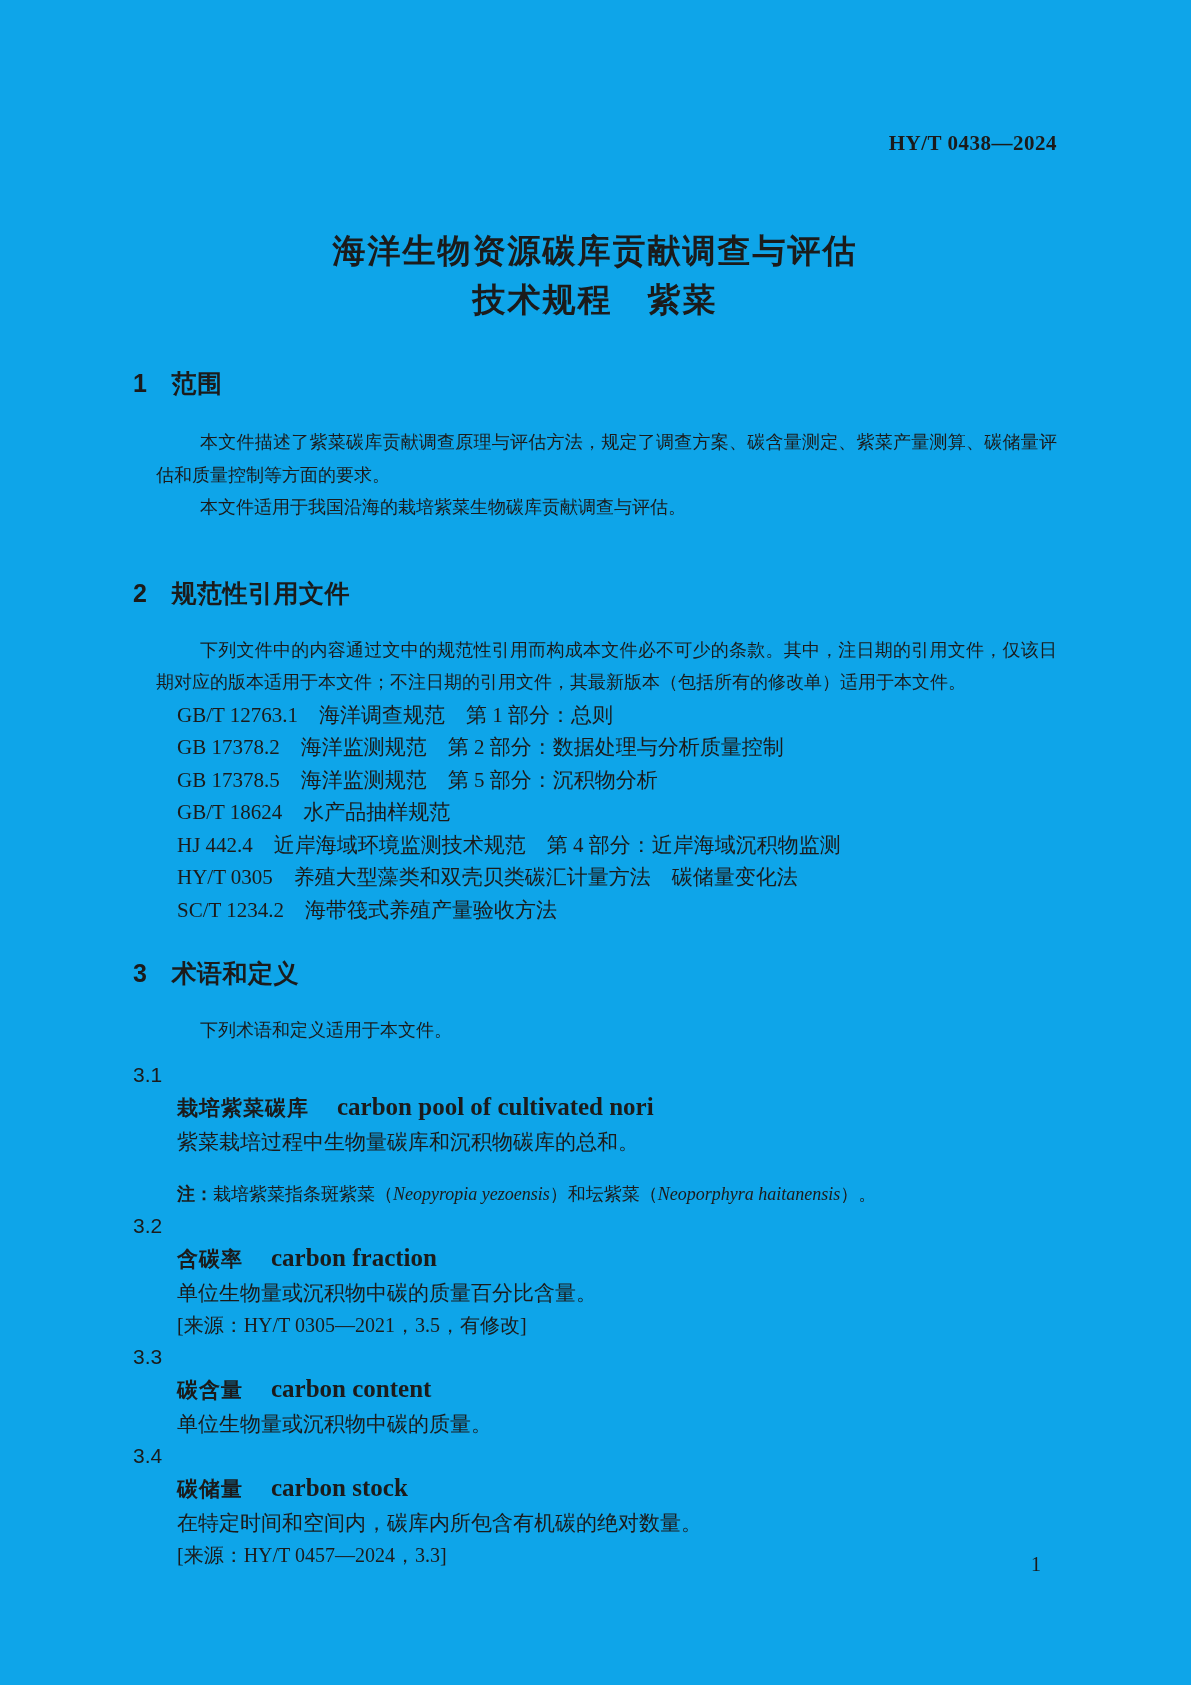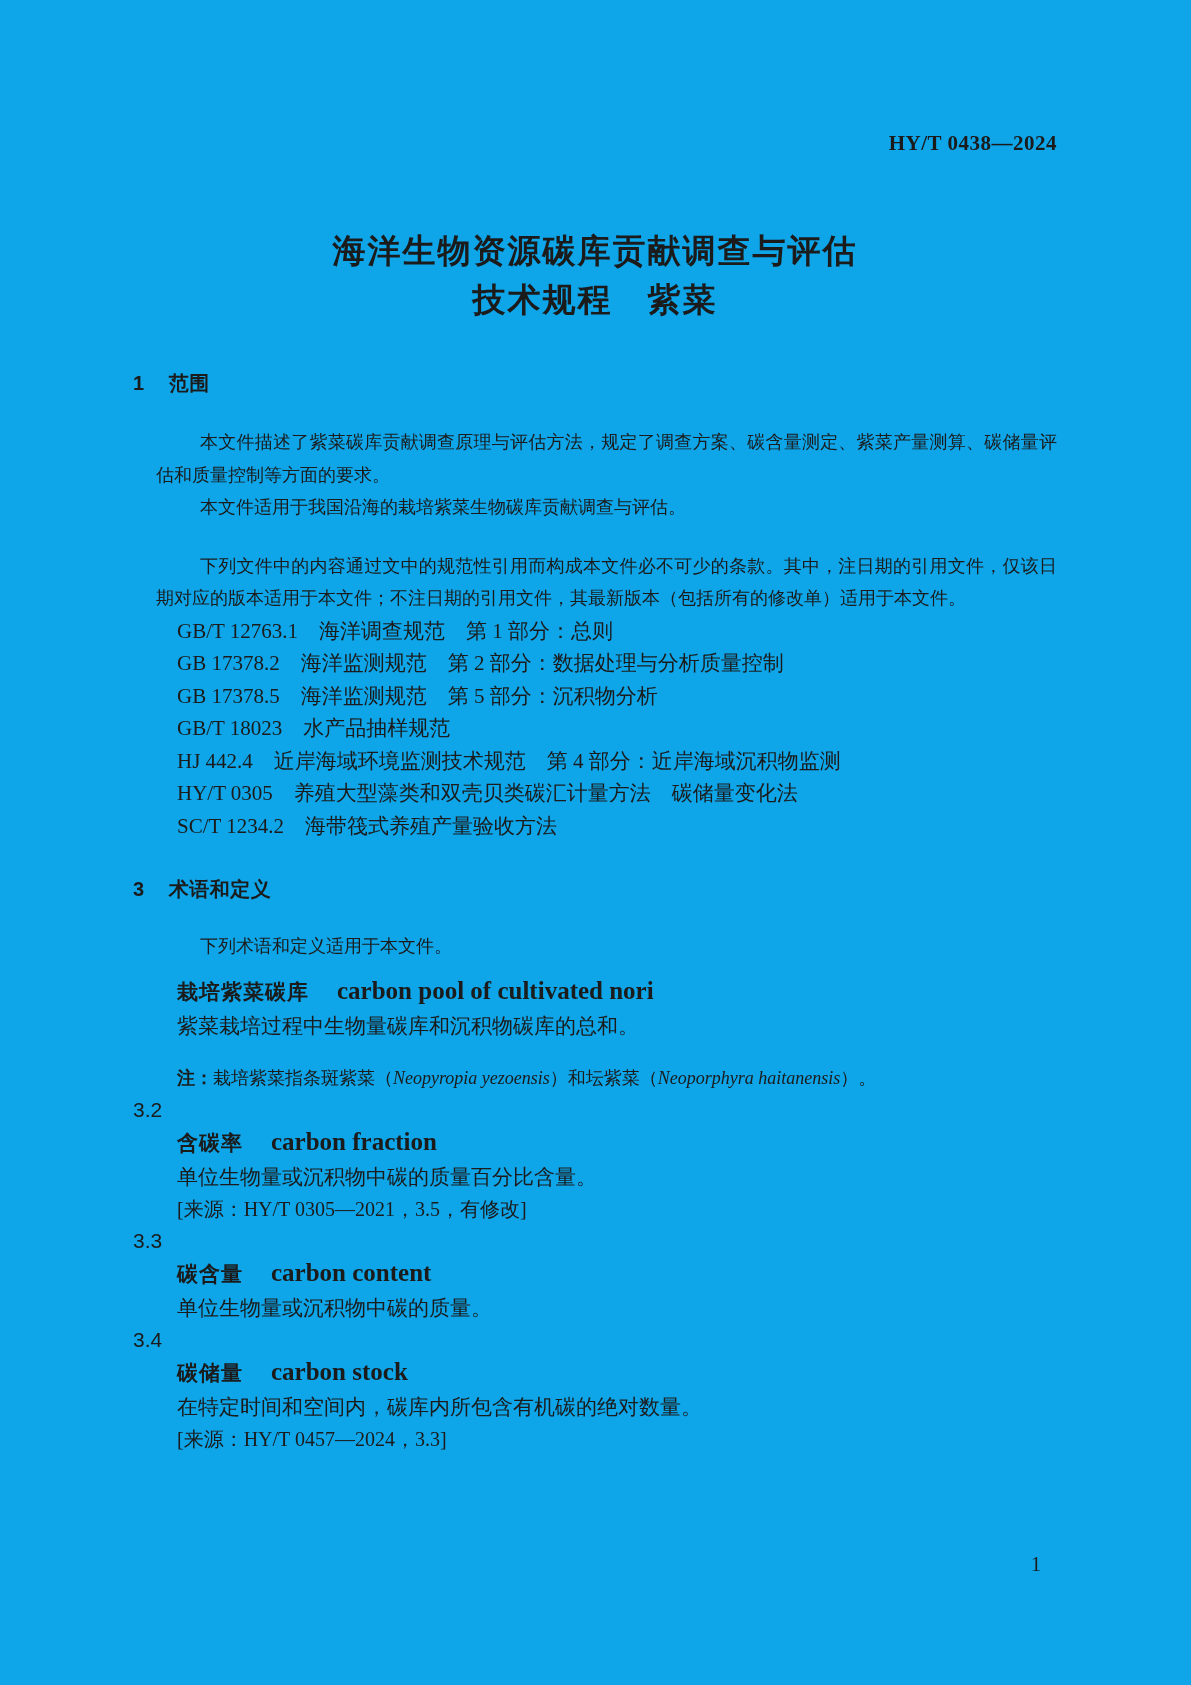--- a/index.html
+++ b/index.html
@@ -36,21 +36,21 @@
     font-size: 33px;
     line-height: 49px;
     letter-spacing: 2px;
   }
   
   .sec-heading {
     margin: 0;
     margin-top: 44px;
     font-family: "Liberation Sans", "DejaVu Sans", sans-serif;
     font-weight: bold;
-    font-size: 20px;
+    font-size: 25px;
     line-height: 30px;
     letter-spacing: 0.5px;
   }
   .sec-heading.s2 { margin-top: 54px; }
   .sec-heading.s3 { margin-top: 32px; }
   .sec-num { display: inline-block; margin-right: 24px; }
 
   p { margin: 0; }
   .body-block { margin-top: 28px; }
   .body-block.tight { margin-top: 26px; }
@@ -131,42 +131,44 @@
     <div>技术规程　紫菜</div>
   </div>
 
   <h2 class="sec-heading s1"><span class="sec-num">1</span><span>范围</span></h2>
 
   <div class="body-block">
     <p class="body-text indent">本文件描述了紫菜碳库贡献调查原理与评估方法，规定了调查方案、碳含量测定、紫菜产量测算、碳储量评估和质量控制等方面的要求。</p>
     <p class="body-text indent">本文件适用于我国沿海的栽培紫菜生物碳库贡献调查与评估。</p>
   </div>
 
+  <h2 class="sec-heading s2"><span class="sec-num">2</span><span>规范性引用文件</span></h2>
 
   <div class="body-block tight">
     <p class="body-text indent">下列文件中的内容通过文中的规范性引用而构成本文件必不可少的条款。其中，注日期的引用文件，仅该日期对应的版本适用于本文件；不注日期的引用文件，其最新版本（包括所有的修改单）适用于本文件。</p>
     <ul class="ref-list">
       <li class="ref-item">GB/T 12763.1　海洋调查规范　第 1 部分：总则</li>
       <li class="ref-item">GB 17378.2　海洋监测规范　第 2 部分：数据处理与分析质量控制</li>
       <li class="ref-item">GB 17378.5　海洋监测规范　第 5 部分：沉积物分析</li>
-      <li class="ref-item">GB/T 18023　水产品抽样规范</li>
+      <li class="ref-item">GB/T 18624　水产品抽样规范</li>
       <li class="ref-item">HJ 442.4　近岸海域环境监测技术规范　第 4 部分：近岸海域沉积物监测</li>
       <li class="ref-item">HY/T 0305　养殖大型藻类和双壳贝类碳汇计量方法　碳储量变化法</li>
       <li class="ref-item">SC/T 1234.2　海带筏式养殖产量验收方法</li>
     </ul>
   </div>
 
   <h2 class="sec-heading s3"><span class="sec-num">3</span><span>术语和定义</span></h2>
 
   <div class="body-block tight">
     <p class="body-text indent">下列术语和定义适用于本文件。</p>
 
     <div class="terms-wrap">
 
       <div>
+        <p class="term-id">3.1</p>
         <p class="term-line"><span class="term-zh">栽培紫菜碳库</span><span class="term-en">carbon pool of cultivated nori</span></p>
         <p class="term-def">紫菜栽培过程中生物量碳库和沉积物碳库的总和。</p>
         <p class="term-note"><span class="note-label">注：</span><span>栽培紫菜指条斑紫菜（</span><i class="latin">Neopyropia yezoensis</i><span>）和坛紫菜（</span><i class="latin">Neoporphyra haitanensis</i><span>）。</span></p>
       </div>
 
       <div>
         <p class="term-id">3.2</p>
         <p class="term-line"><span class="term-zh">含碳率</span><span class="term-en">carbon fraction</span></p>
         <p class="term-def">单位生物量或沉积物中碳的质量百分比含量。</p>
         <p class="term-source">[来源：HY/T 0305—2021，3.5，有修改]</p>

